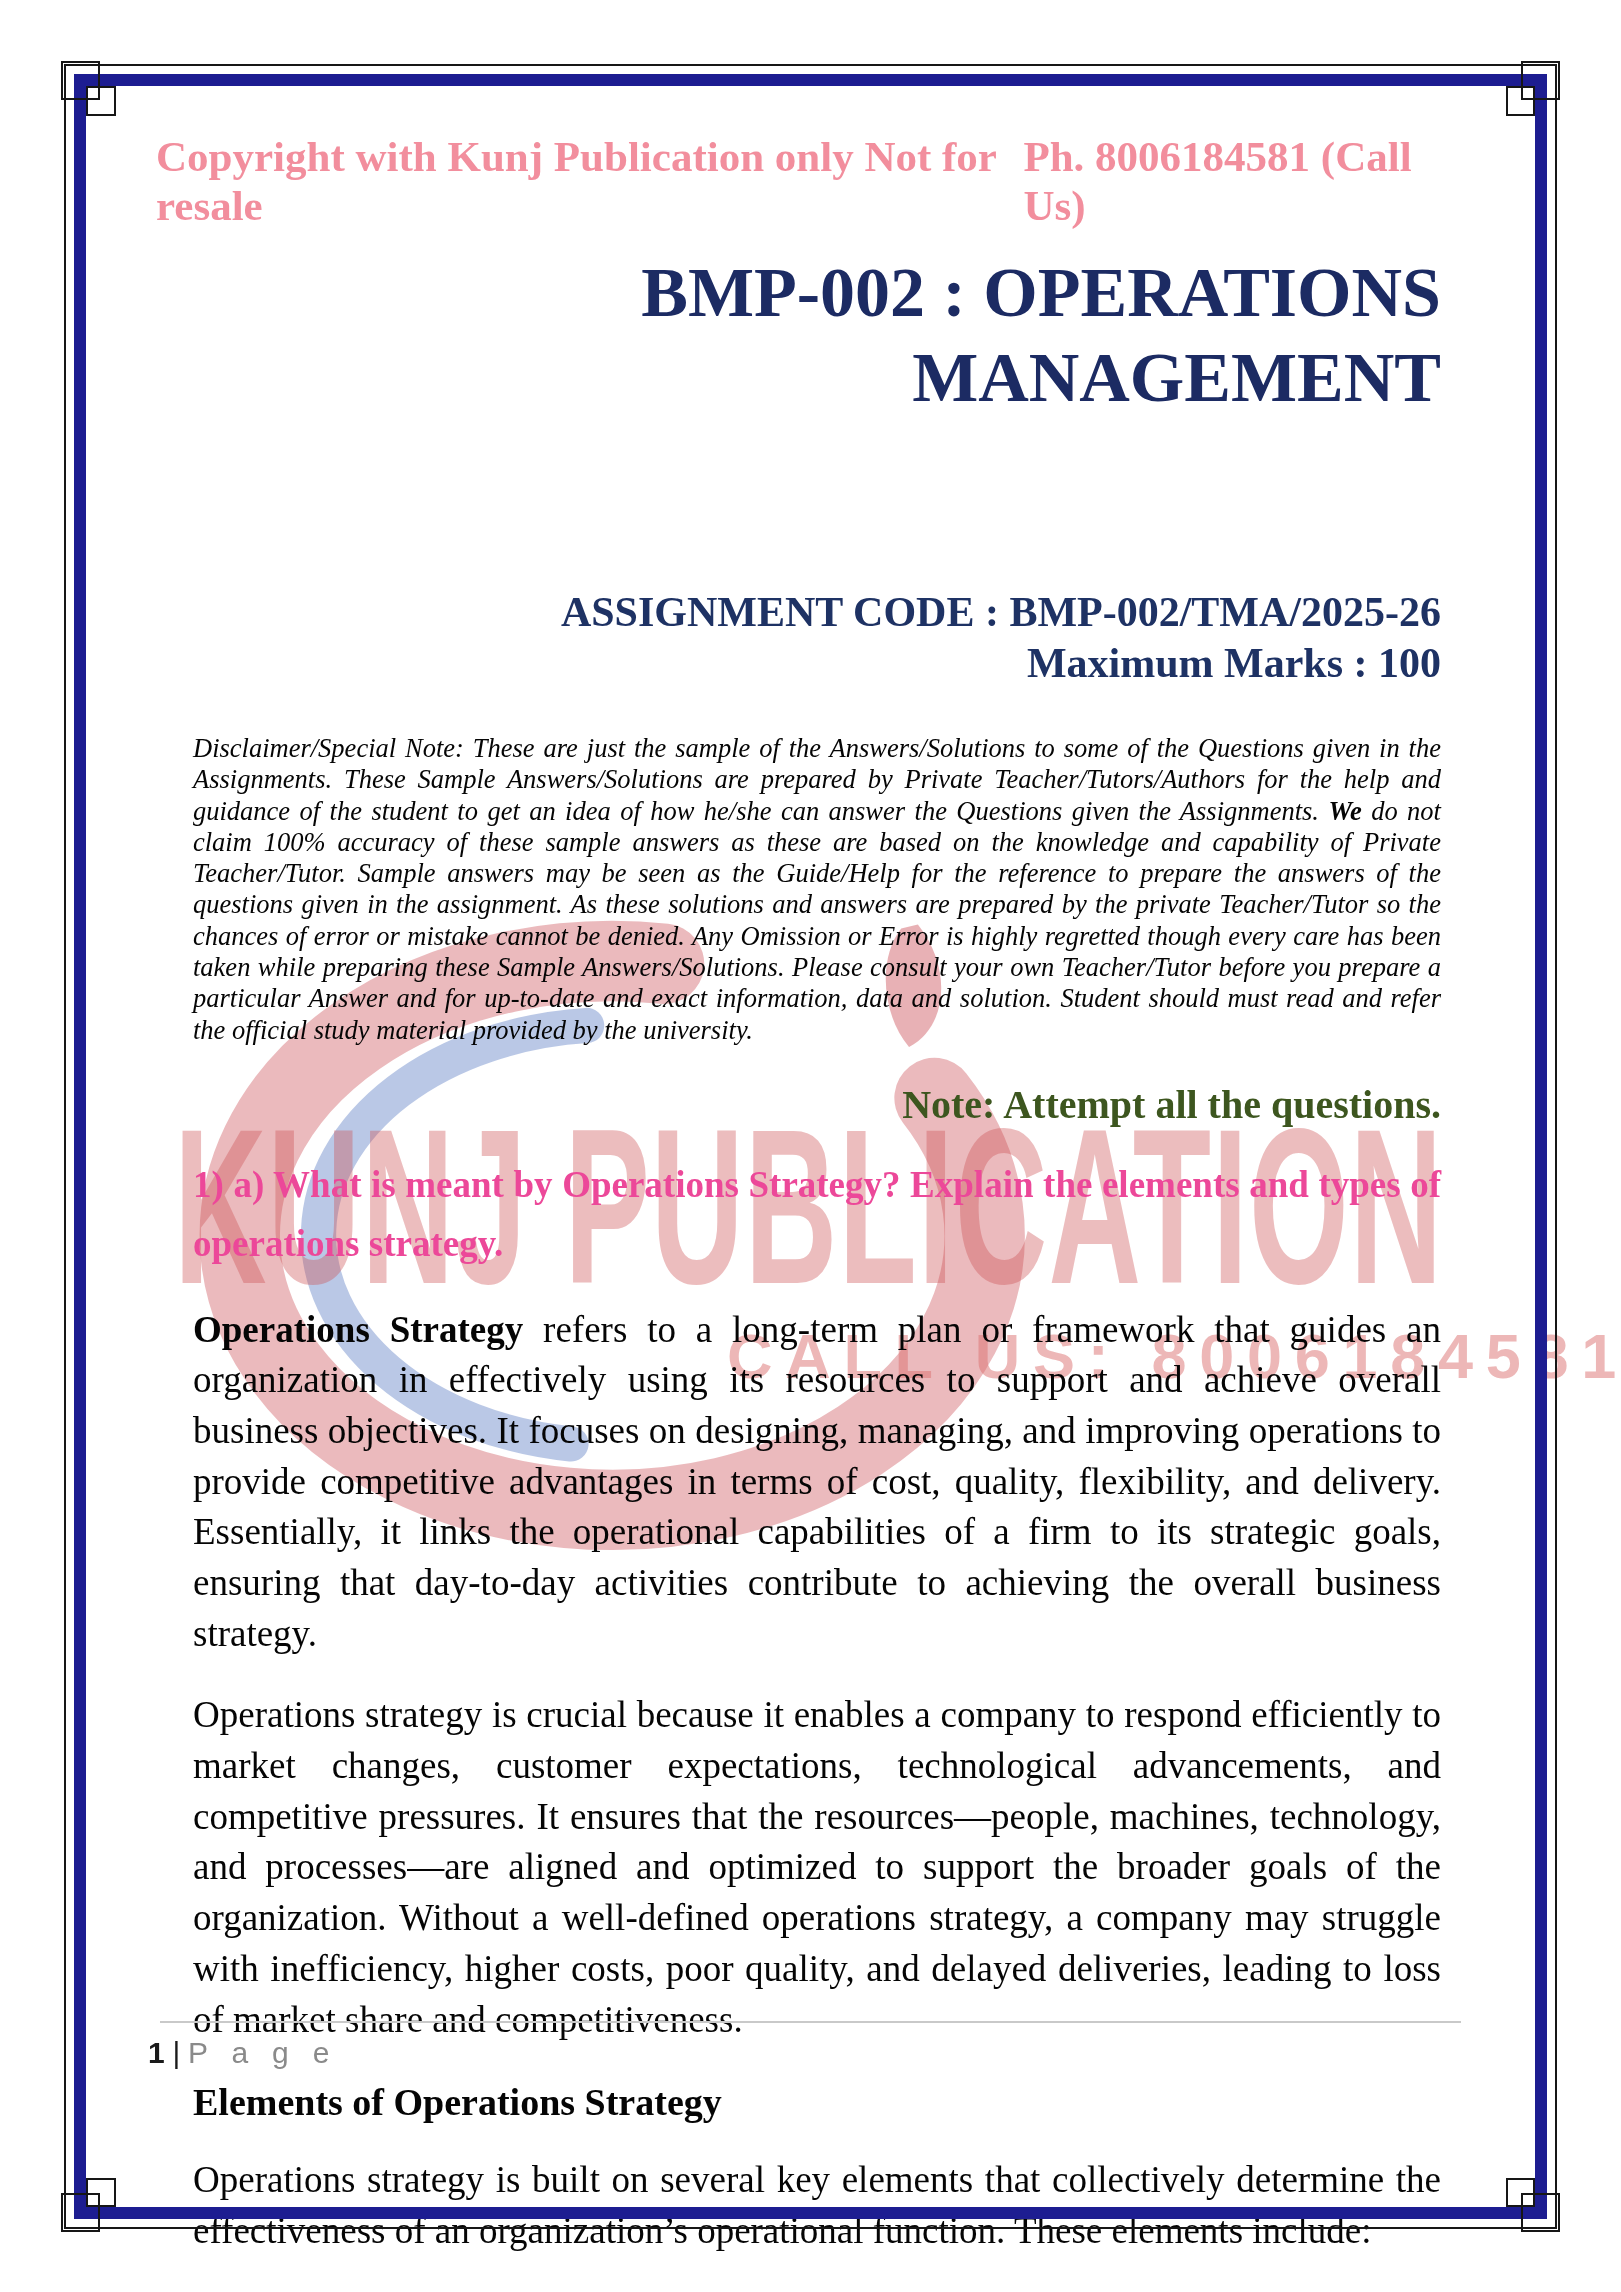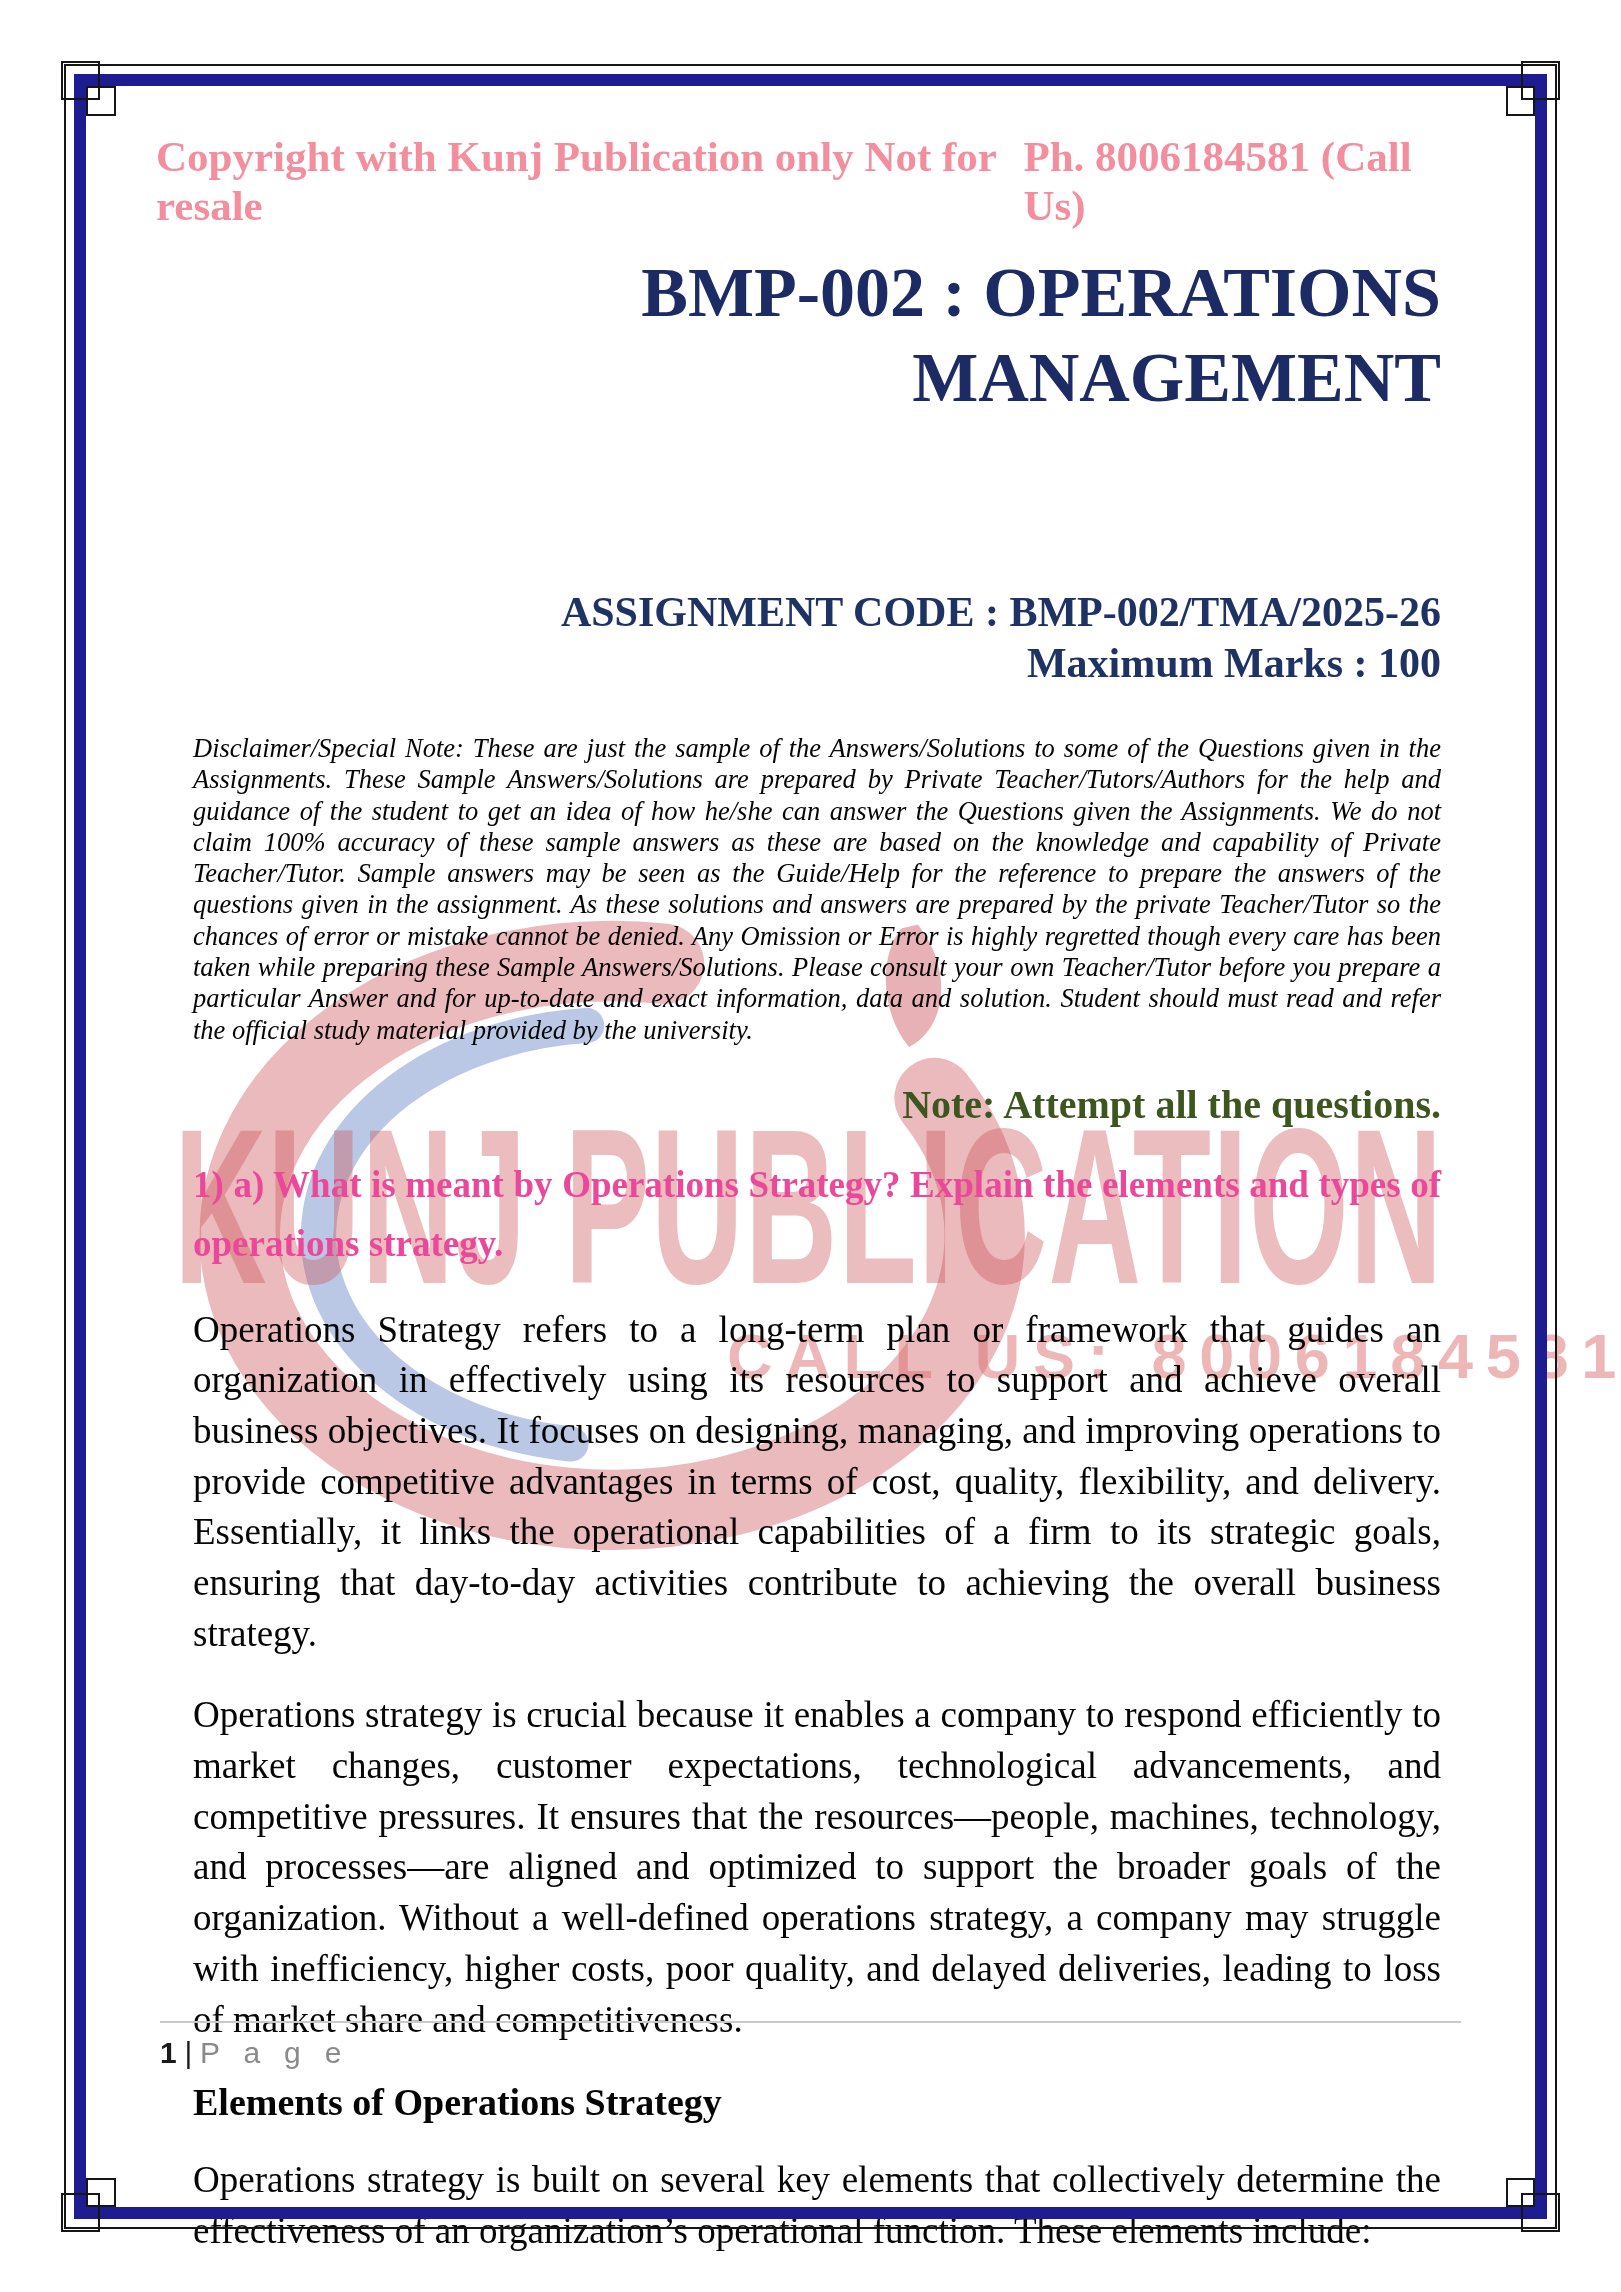--- a/index.html
+++ b/index.html
@@ -81,41 +81,41 @@
   .question{
     margin-top:27.4px;
     font-weight:bold;font-size:37px;line-height:1.6;
     text-align:justify;color:#ec4899;
   }
   .para{
     margin-top:31px;
     font-size:37px;line-height:1.37;
     text-align:justify;color:#050505;
   }
-  .lead-bold{font-weight:normal;}
+  .lead-bold{font-weight:bold;}
   .sub-heading{
     margin-top:35px;
     font-weight:bold;font-size:38px;color:#050505;
   }
   .list-item{
     margin-top:29px;
     display:flex;
     padding-left:76px;
     font-size:37px;line-height:1.37;color:#050505;
   }
   .list-marker{width:51px;flex:0 0 auto;}
   .list-text{flex:1;text-align:justify;}
 
   
   .footer-rule{
     position:absolute;left:160px;top:2021px;
     width:1301px;height:2px;background:#c9c9c9;z-index:2;
   }
   .footer-text{
-    position:absolute;left:160px;top:2036px;z-index:2;
+    position:absolute;left:148px;top:2036px;z-index:2;
     font-family:"Liberation Sans", sans-serif;
     font-size:30px;color:#1a1a1a;
   }
   .footer-text .pg-num{font-weight:bold;color:#1a1a1a;}
   .footer-text .pg-sep{margin:0 7.8px;color:#1a1a1a;}
   .footer-text .pg-label{color:#8a8a8a;letter-spacing:7.8px;}
 </style>
 </head>
 <body>
 

